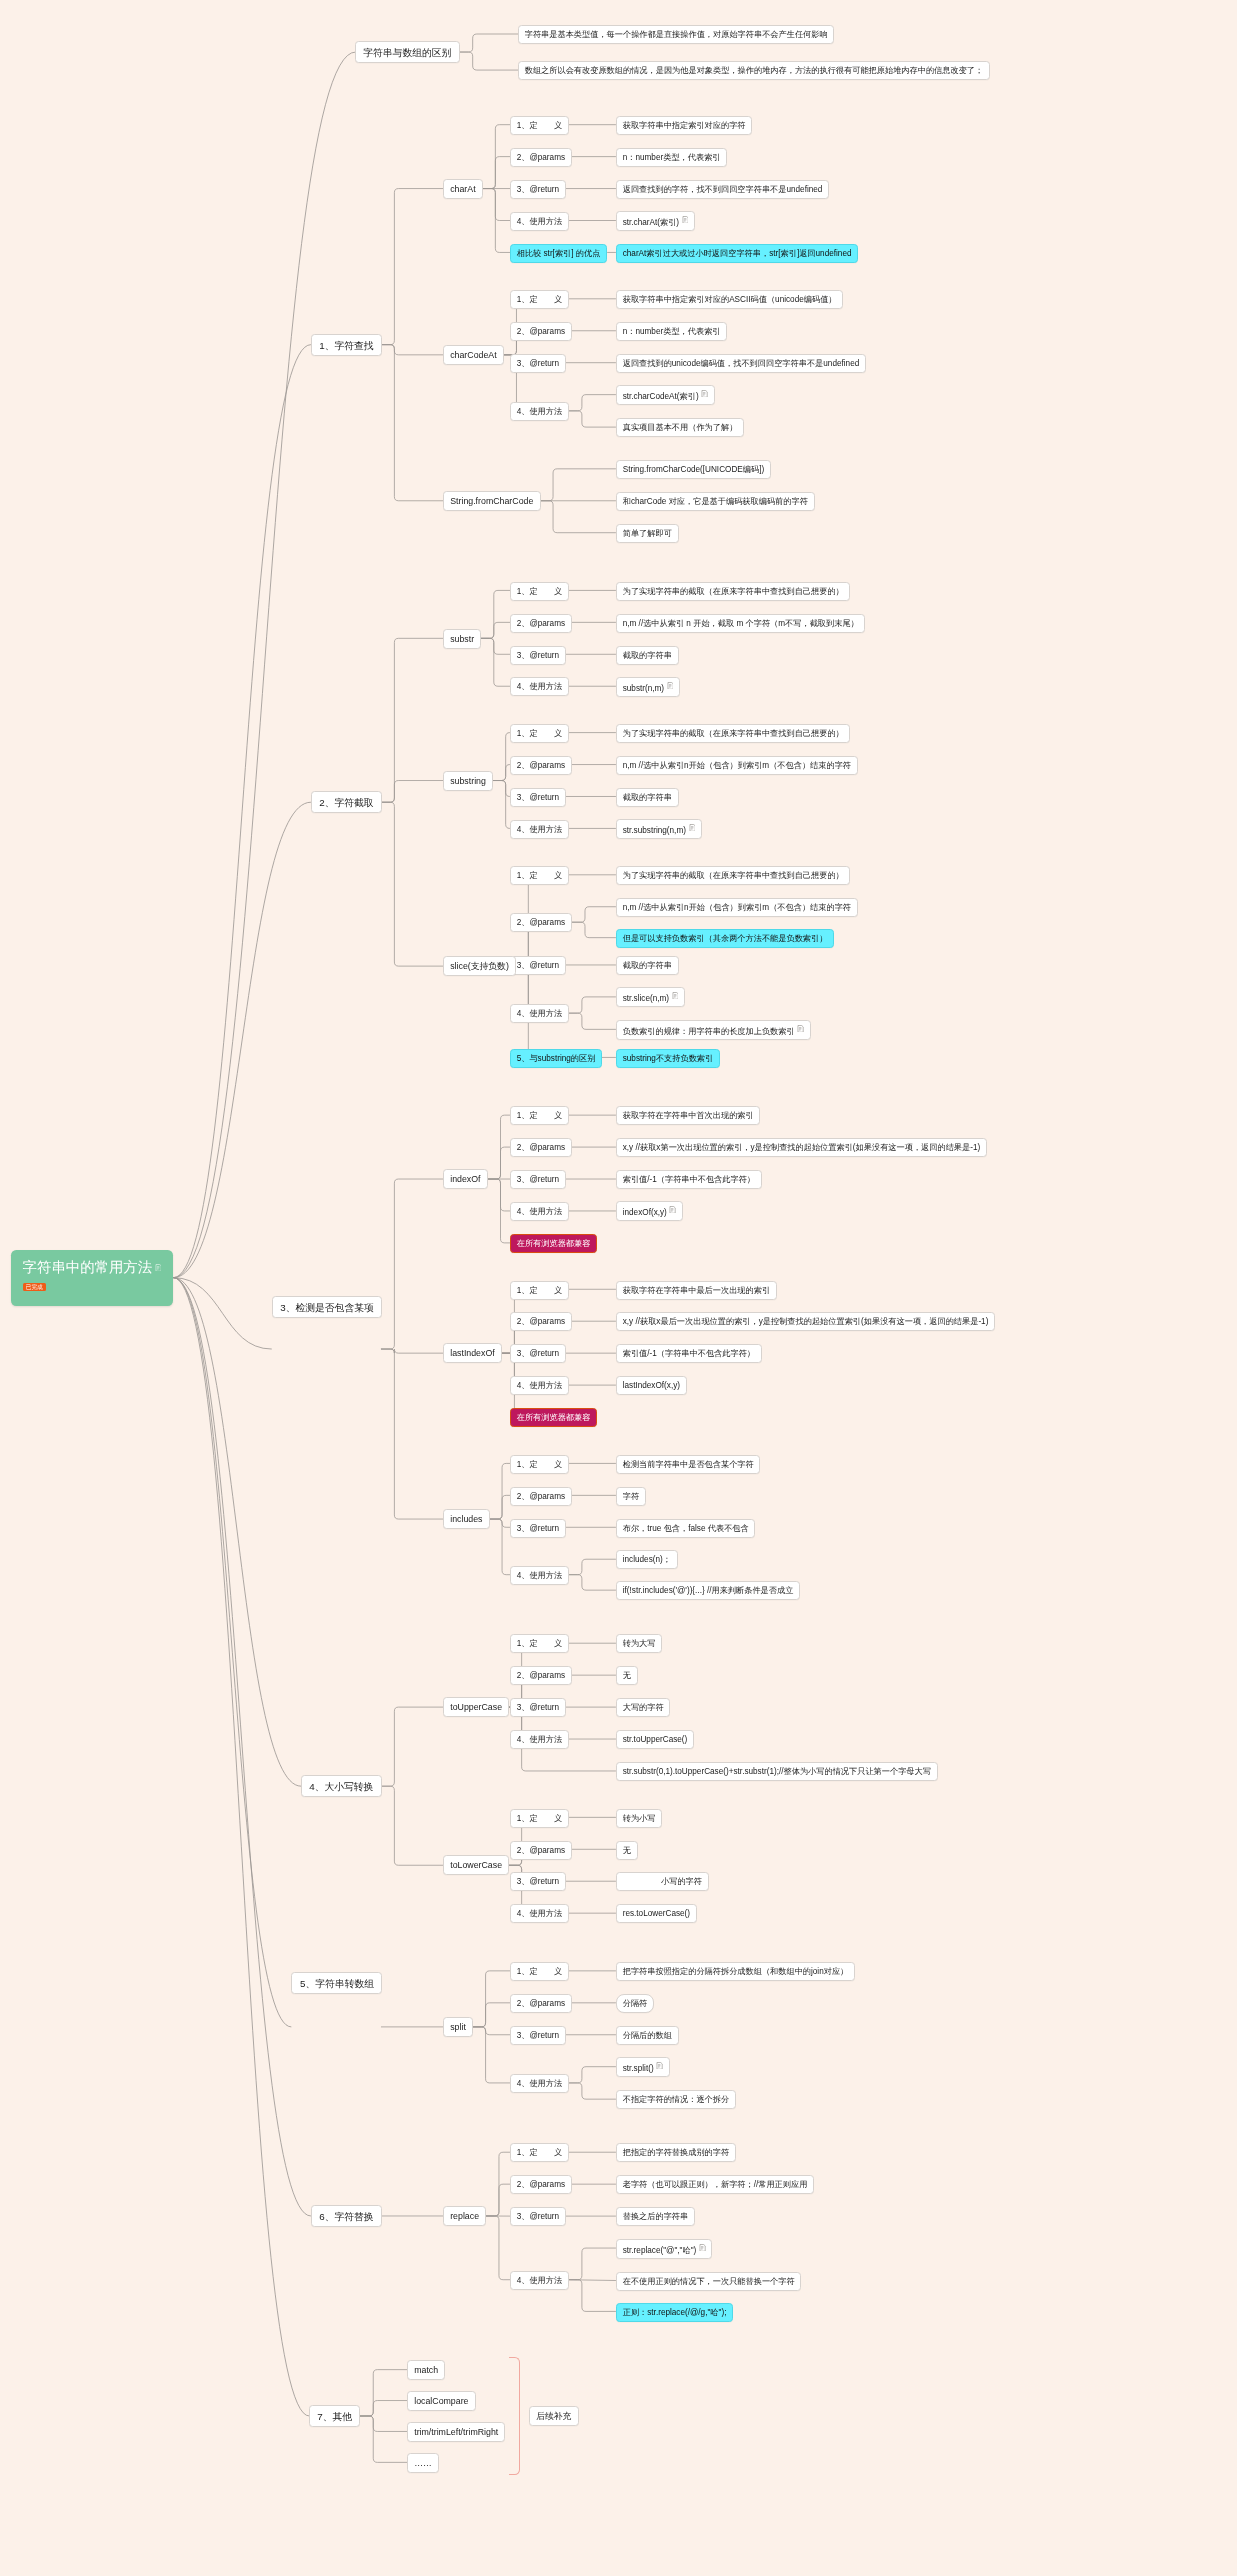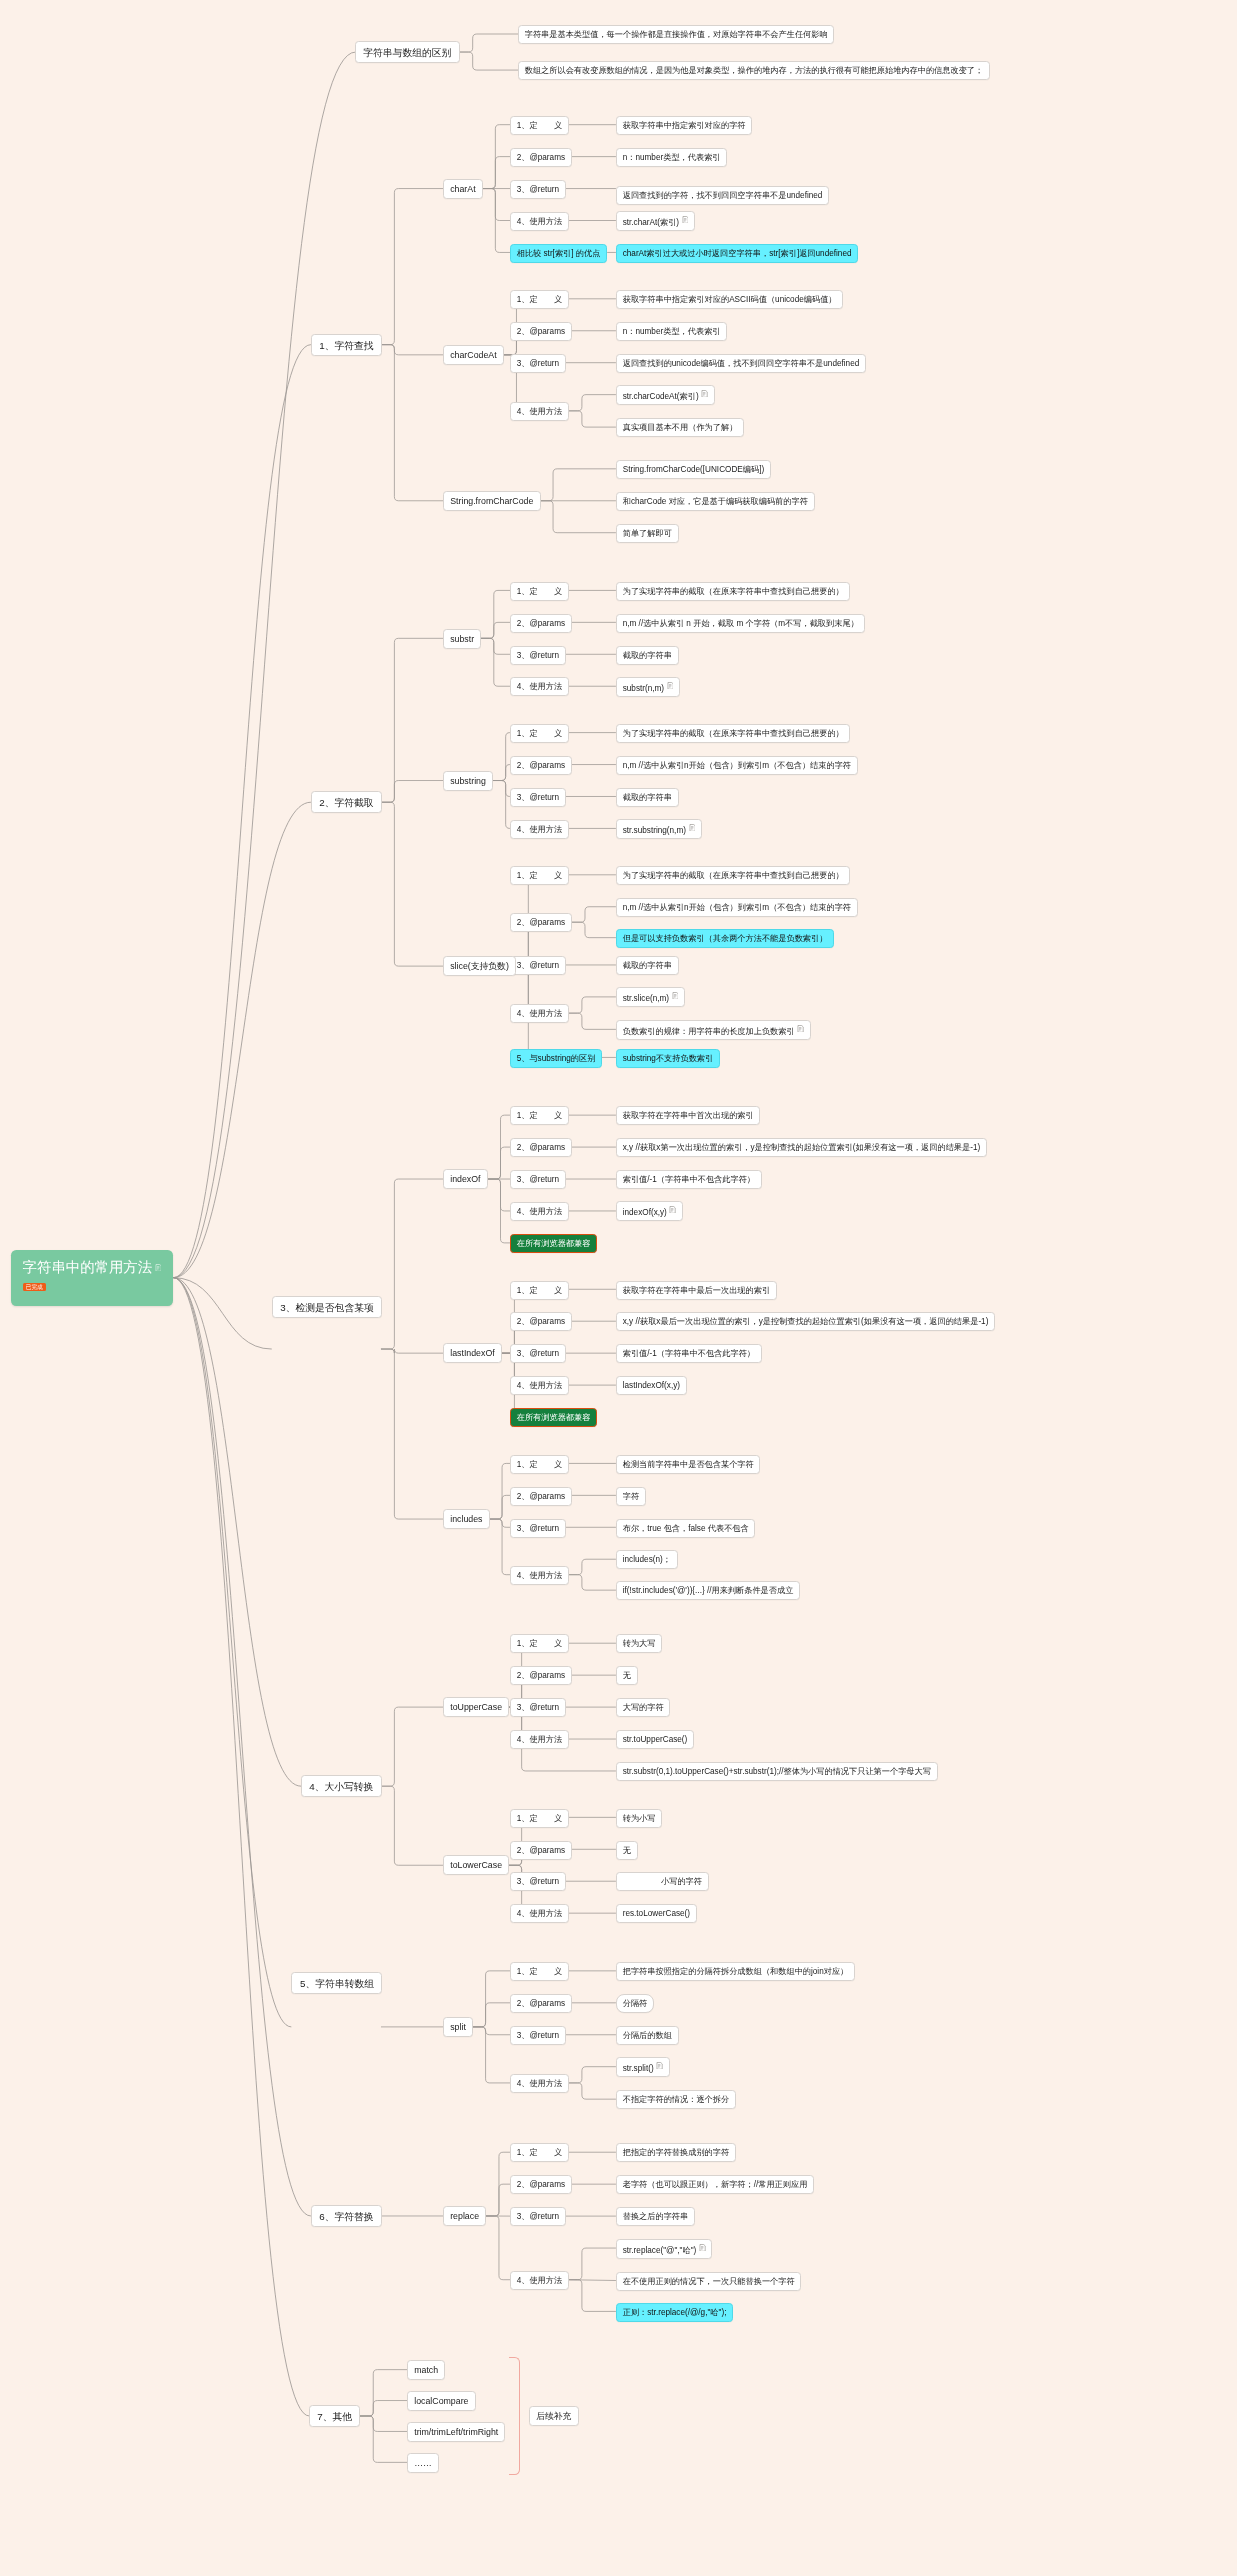--- a/index.html
+++ b/index.html
@@ -19,21 +19,21 @@
     border:0.5px solid #d8d3cf;
     border-radius:3.6px;
     color:#1b1b1b;
     font-size:8.2px;
     line-height:1.15;
     padding:3.6px 5.7px;
     white-space:nowrap;
     box-shadow:0 0.5px 0.5px rgba(0,0,0,0.04);
   }
   .node.cyan{background:#66f0ff;border-color:#4fd9e8;color:#111;}
-  .node.orange{background:#15803d;border-color:#d94e10;color:#ffffff;}
+  .node.orange{background:#be185d;border-color:#d94e10;color:#ffffff;}
   .node.root{
     background:#79c9a0;
     border:none;
     border-radius:5.2px;
     color:#ffffff;
     font-size:14.4px;
     padding:9.3px 11.3px 13.4px 11.3px;
     box-shadow:0 1px 2.1px rgba(0,0,0,0.10);
   }
   .node.lvl1{font-size:9.8px;padding:4.6px 7.2px;}
@@ -213,21 +213,21 @@
             <path d="M2 1 h8 l3 3 v11 h-11 z" fill="none" stroke="#ffffff" stroke-width="1.1"></path>
             <path d="M4.2 5.5 h5 M4.2 8 h5 M4.2 10.5 h3.2" stroke="#ffffff" stroke-width="1"></path>
           </svg></span></span><span class="badge">已完成</span></div>
     <div class="node" style="left: 518px; top: 25px;"><span>字符串是基本类型值，每一个操作都是直接操作值，对原始字符串不会产生任何影响</span></div>
     <div class="node" style="left: 518px; top: 61px;"><span>数组之所以会有改变原数组的情况，是因为他是对象类型，操作的堆内存，方法的执行很有可能把原始堆内存中的信息改变了；</span></div>
     <div class="node lvl1" style="left: 355px; top: 41px;"><span>字符串与数组的区别</span></div>
     <div class="node" style="left: 616px; top: 116px;"><span>获取字符串中指定索引对应的字符</span></div>
     <div class="node" style="left: 510px; top: 116px;"><span>1、定　　义</span></div>
     <div class="node" style="left: 616px; top: 148px;"><span>n：number类型，代表索引</span></div>
     <div class="node" style="left: 510px; top: 148px;"><span>2、@params</span></div>
-    <div class="node" style="left: 616px; top: 186px;"><span>返回查找到的字符，找不到回回空字符串不是undefined</span></div>
+    <div class="node" style="left: 616px; top: 180px;"><span>返回查找到的字符，找不到回回空字符串不是undefined</span></div>
     <div class="node" style="left: 510px; top: 180px;"><span>3、@return</span></div>
     <div class="node" style="left: 616px; top: 211px;"><span>str.charAt(索引)</span><span><svg class="note-icon" viewBox="0 0 14 16">
           <path d="M2 1 h8 l3 3 v11 h-11 z" fill="none" stroke="#7d7873" stroke-width="1.1"></path>
           <path d="M4.2 5.5 h5 M4.2 8 h5 M4.2 10.5 h3.2" stroke="#7d7873" stroke-width="1"></path>
         </svg></span></div>
     <div class="node" style="left: 510px; top: 212px;"><span>4、使用方法</span></div>
     <div class="node cyan" style="left: 616px; top: 244px;"><span>charAt索引过大或过小时返回空字符串，str[索引]返回undefined</span></div>
     <div class="node cyan" style="left: 510px; top: 244px;"><span>相比较 str[索引] 的优点</span></div>
     <div class="node lvl2" style="left: 443px; top: 179px;"><span>charAt</span></div>
     <div class="node" style="left: 616px; top: 290px;"><span>获取字符串中指定索引对应的ASCII码值（unicode编码值）</span></div>

